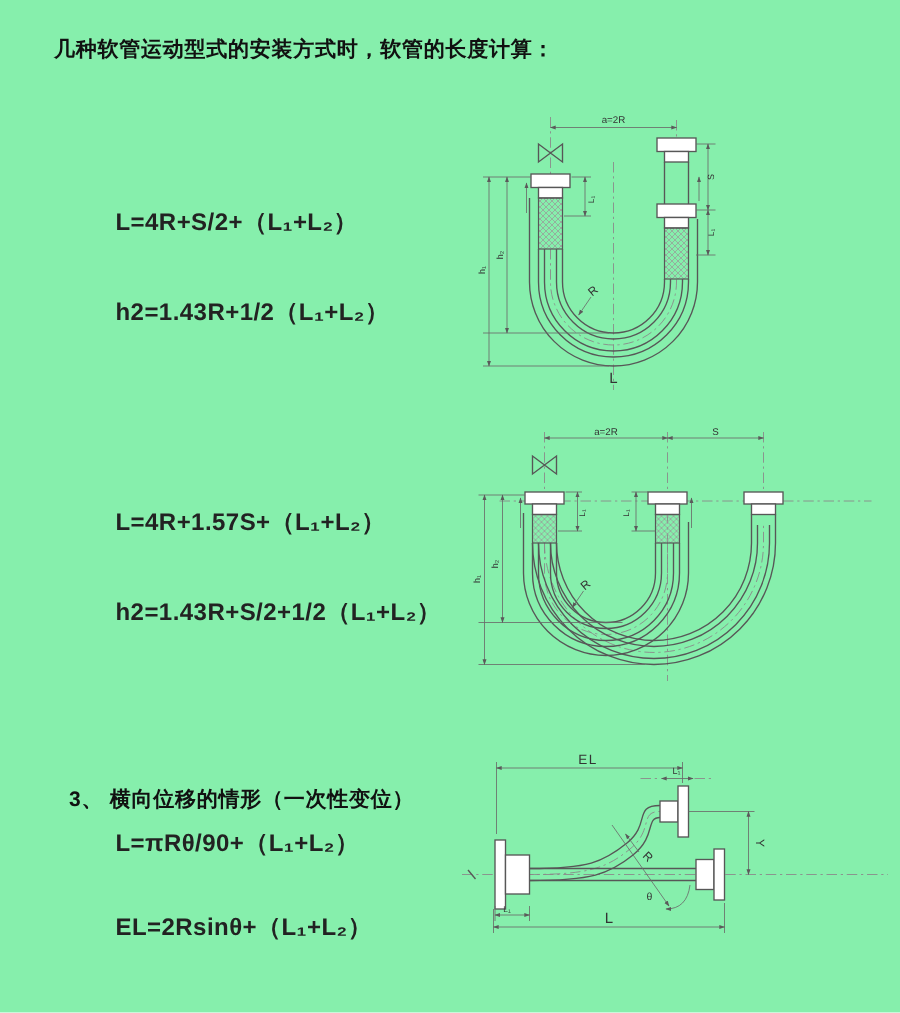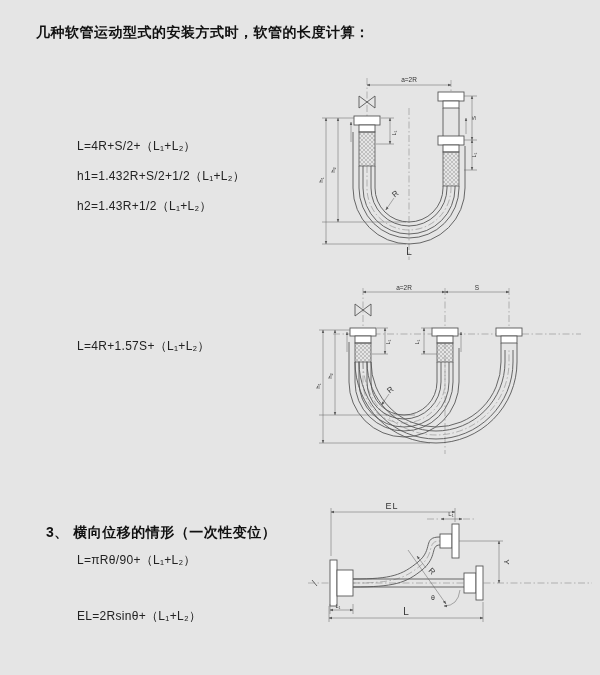--- a/index.html
+++ b/index.html
@@ -1,41 +1,41 @@
 <!DOCTYPE html>
 <html><head>
 <meta charset="utf-8">
 <style>
   html,body{margin:0;padding:0;background:#ffffff;}
-  .page{position:relative;width:600px;height:675px;background:#e5e5e5;overflow:hidden;
+  .page{position:relative;width:600px;height:675px;background:#86efac;overflow:hidden;
         font-family:"Liberation Sans","DejaVu Sans",sans-serif;color:#1c1c1c;text-align:center;}
   .t{position:absolute;white-space:nowrap;}
   .title{font-size:14px;font-weight:700;letter-spacing:.5px;color:#111;}
   .heading{font-size:14px;font-weight:700;letter-spacing:.5px;color:#111;}
-  .formula{font-size:12px;font-weight:400;letter-spacing:.3px;color:#222;}
+  .formula{font-size:16px;font-weight:700;letter-spacing:.3px;color:#222;}
   svg{position:absolute;overflow:visible;}
   .ln{fill:none;stroke:#575757;stroke-width:.9;}
   .fl{fill:#ffffff;stroke:#575757;stroke-width:.9;}
   .dim{fill:none;stroke:#6a6a6a;stroke-width:.55;}
   .cl{fill:none;stroke:#8a8a8a;stroke-width:.6;stroke-dasharray:7 2.5 1.5 2.5;}
   .braid{stroke:#575757;stroke-width:.8;}
   text{fill:#333;font-family:"Liberation Sans","DejaVu Sans",sans-serif;}
 </style>
 </head>
 <body>
 
 <div class="page">
 
   <div class="t title" style="left:36px;top:24px">几种软管运动型式的安装方式时，软管的长度计算：</div>
 
   <div class="t formula" style="left:77px;top:138px">L=4R+S/2+（L₁+L₂）</div>
-  <div class="t formula" style="left:77px;top:168px">h1=1.432R+S/2+1/2（L₁+L₂）</div>
   <div class="t formula" style="left:77px;top:198px">h2=1.43R+1/2（L₁+L₂）</div>
 
   <div class="t formula" style="left:77px;top:338px">L=4R+1.57S+（L₁+L₂）</div>
+  <div class="t formula" style="left:77px;top:398px">h2=1.43R+S/2+1/2（L₁+L₂）</div>
 
   <div class="t heading" style="left:46px;top:524px">3、 横向位移的情形（一次性变位）</div>
   <div class="t formula" style="left:77px;top:552px">L=πRθ/90+（L₁+L₂）</div>
   <div class="t formula" style="left:77px;top:608px">EL=2Rsinθ+（L₁+L₂）</div>
 
   <svg style="left:318px;top:72px" width="282" height="200" viewBox="0 0 282 200">
     <defs>
       <marker id="a1" viewBox="0 0 10 10" refX="9" refY="5" markerWidth="7" markerHeight="7" orient="auto-start-reverse">
           <path d="M0 1.5 L10 5 L0 8.5 z" fill="#5a5a5a"></path>
         </marker>

